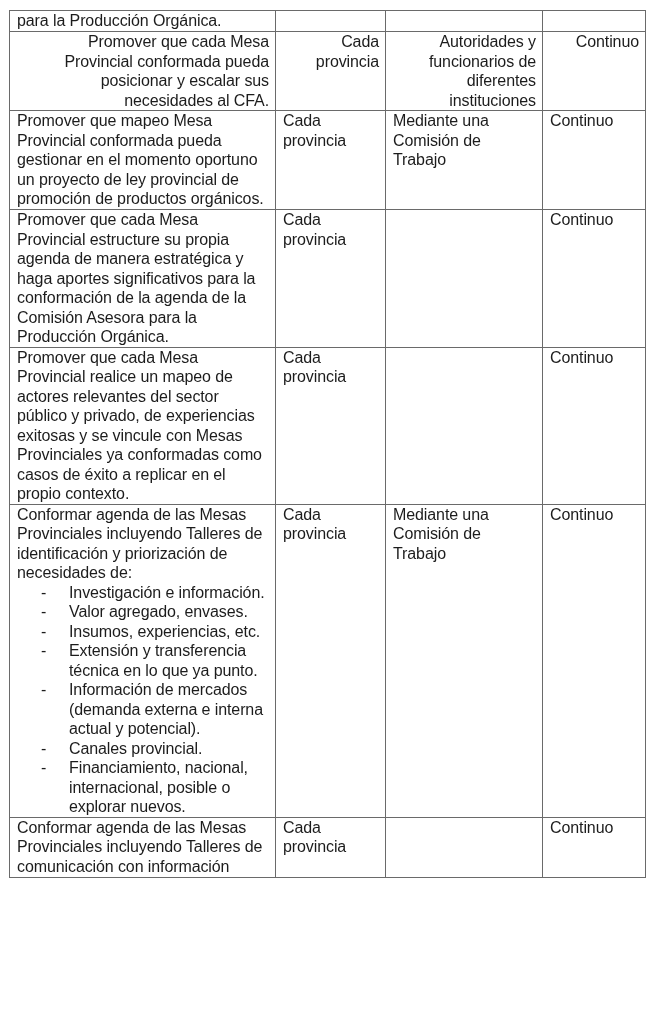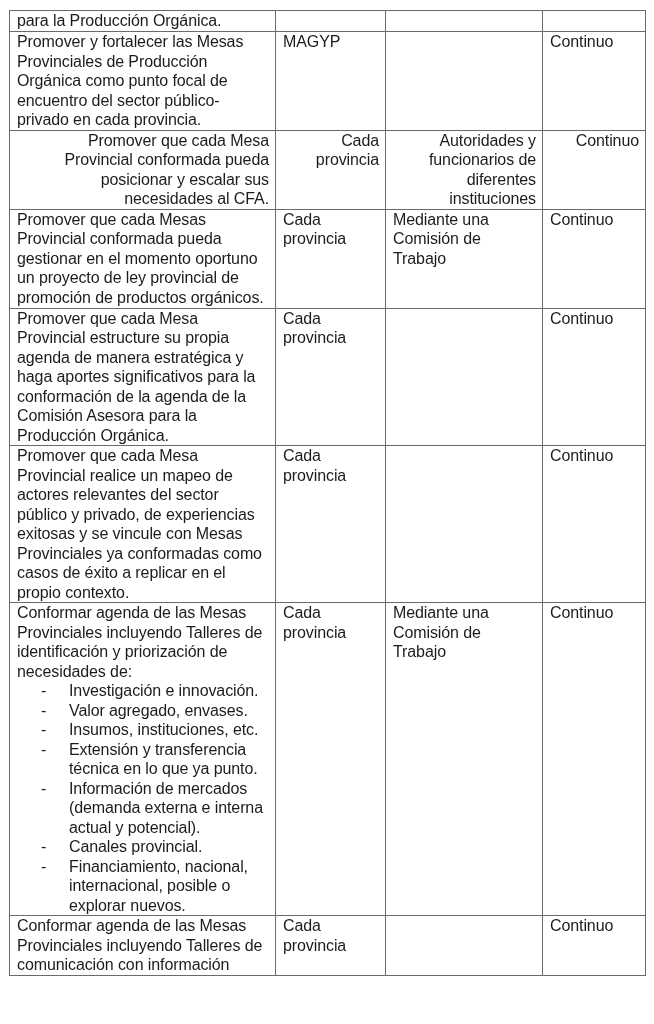--- a/index.html
+++ b/index.html
@@ -76,57 +76,51 @@
       <col class="c3">
       <col class="c4">
   </colgroup>
   <tbody>
     <tr class="r0">
       <td>para la Producción Orgánica.</td>
       <td></td>
       <td></td>
       <td></td>
     </tr>
-    <tr class="r1">
-      <td>Promover y fortalecer las Mesas Provinciales de Producción Orgánica como punto focal de encuentro del sector público-privado en cada provincia.</td>
-      <td>MAGYP</td>
-      <td></td>
-      <td>Continuo</td>
-    </tr>
     <tr class="r2">
       <td>Promover que cada Mesa Provincial conformada pueda posicionar y escalar sus necesidades al CFA.</td>
       <td>Cada provincia</td>
       <td>Autoridades y funcionarios de diferentes instituciones</td>
       <td>Continuo</td>
     </tr>
     <tr class="r3">
-      <td>Promover que cada Mesas Provincial conformada pueda gestionar en el momento oportuno un proyecto de ley provincial de promoción de productos orgánicos.</td>
+      <td>Promover que mapeo Mesa Provincial conformada pueda gestionar en el momento oportuno un proyecto de ley provincial de promoción de productos orgánicos.</td>
       <td>Cada provincia</td>
       <td>Mediante una Comisión de Trabajo</td>
       <td>Continuo</td>
     </tr>
     <tr class="r4">
       <td>Promover que cada Mesa Provincial estructure su propia agenda de manera estratégica y haga aportes significativos para la conformación de la agenda de la Comisión Asesora para la Producción Orgánica.</td>
       <td>Cada provincia</td>
       <td></td>
       <td>Continuo</td>
     </tr>
     <tr class="r6">
       <td>Promover que cada Mesa Provincial realice un mapeo de actores relevantes del sector público y privado, de experiencias exitosas y se vincule con Mesas Provinciales ya conformadas como casos de éxito a replicar en el propio contexto.</td>
       <td>Cada provincia</td>
       <td></td>
       <td>Continuo</td>
     </tr>
     <tr class="r7">
       <td>
         <div>Conformar agenda de las Mesas Provinciales incluyendo Talleres de identificación y priorización de necesidades de:</div>
         <ul class="dash-list">
-          <li><span class="bullet">-</span><span>Investigación e innovación.</span></li>
+          <li><span class="bullet">-</span><span>Investigación e información.</span></li>
           <li><span class="bullet">-</span><span>Valor agregado, envases.</span></li>
-          <li><span class="bullet">-</span><span>Insumos, instituciones, etc.</span></li>
+          <li><span class="bullet">-</span><span>Insumos, experiencias, etc.</span></li>
           <li><span class="bullet">-</span><span>Extensión y transferencia técnica en lo que ya punto.</span></li>
           <li><span class="bullet">-</span><span>Información de mercados (demanda externa e interna actual y potencial).</span></li>
           <li><span class="bullet">-</span><span>Canales provincial.</span></li>
           <li><span class="bullet">-</span><span>Financiamiento, nacional, internacional, posible o explorar nuevos.</span></li>
         </ul>
       </td>
       <td>Cada provincia</td>
       <td>Mediante una Comisión de Trabajo</td>
       <td>Continuo</td>
     </tr>

